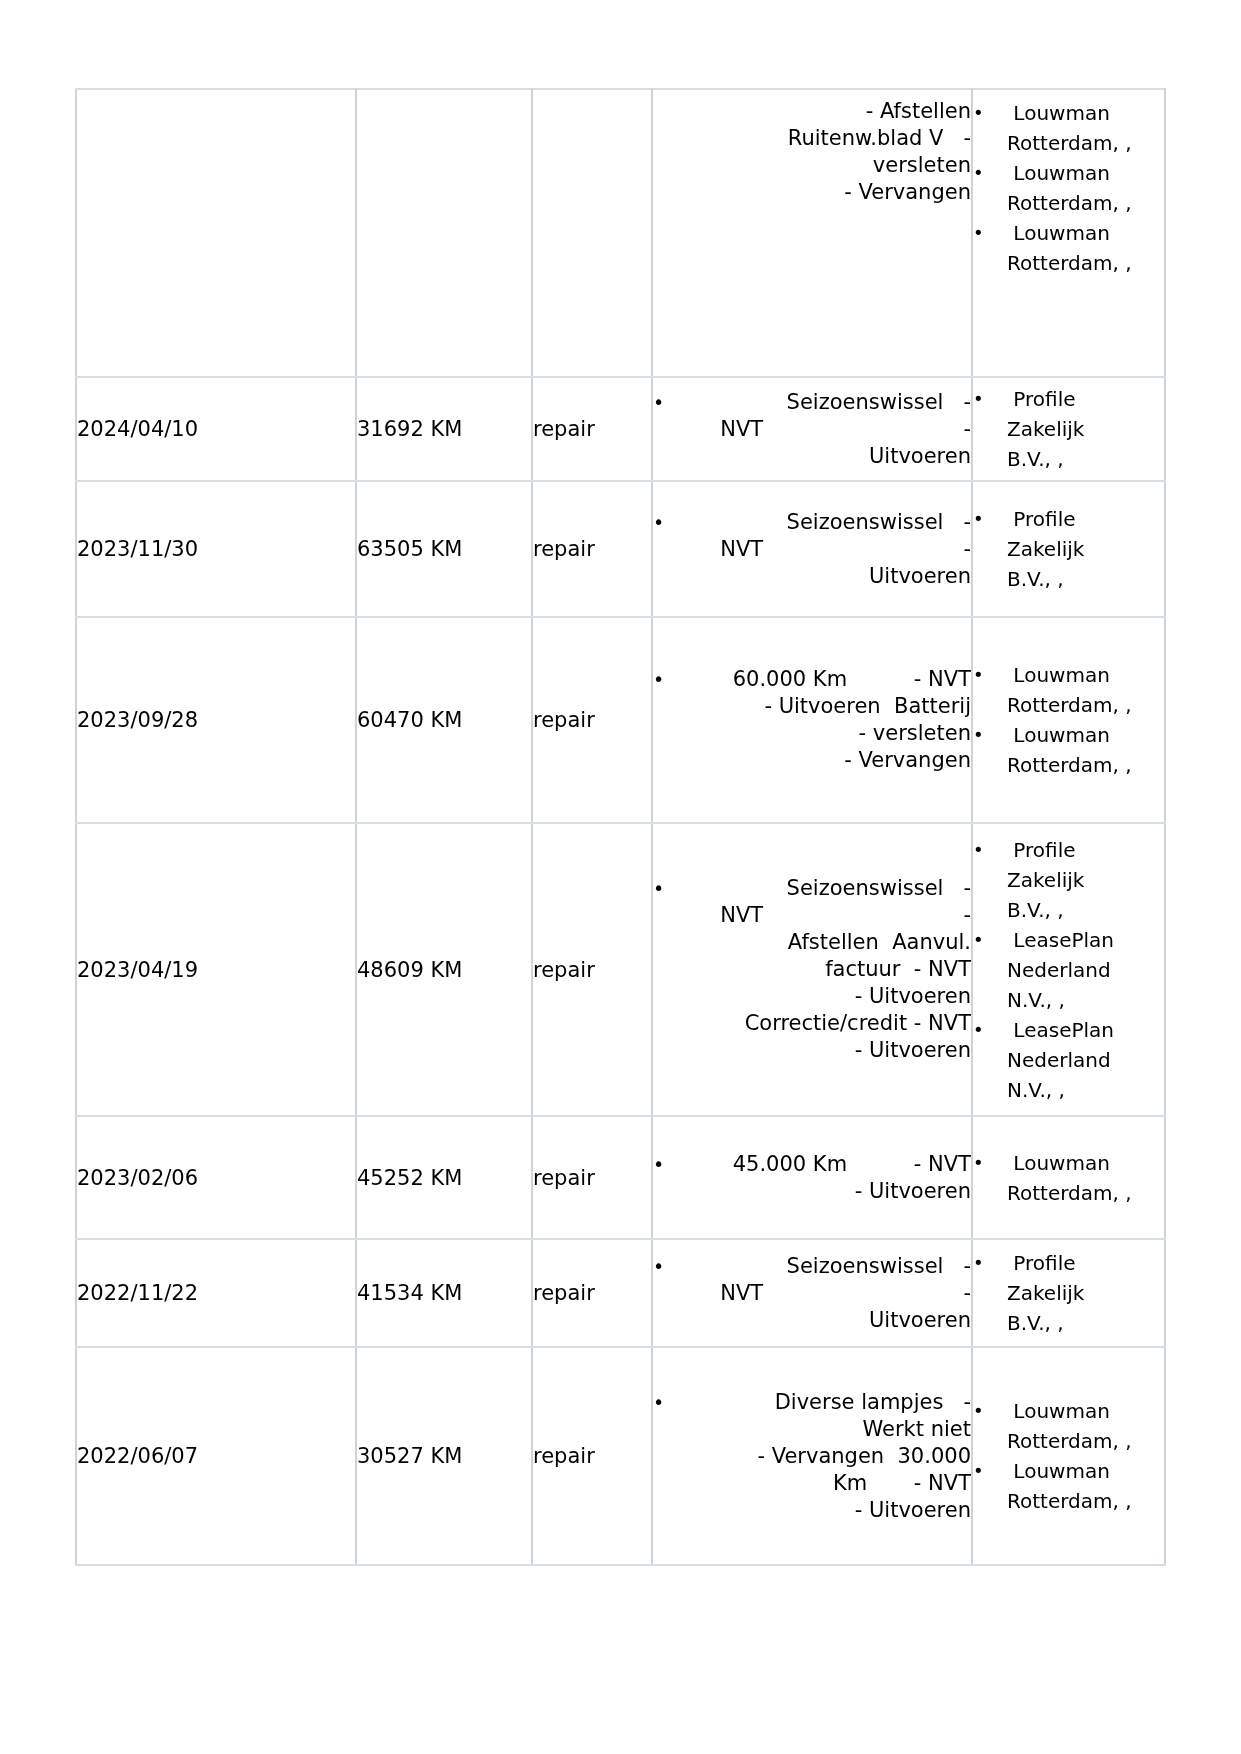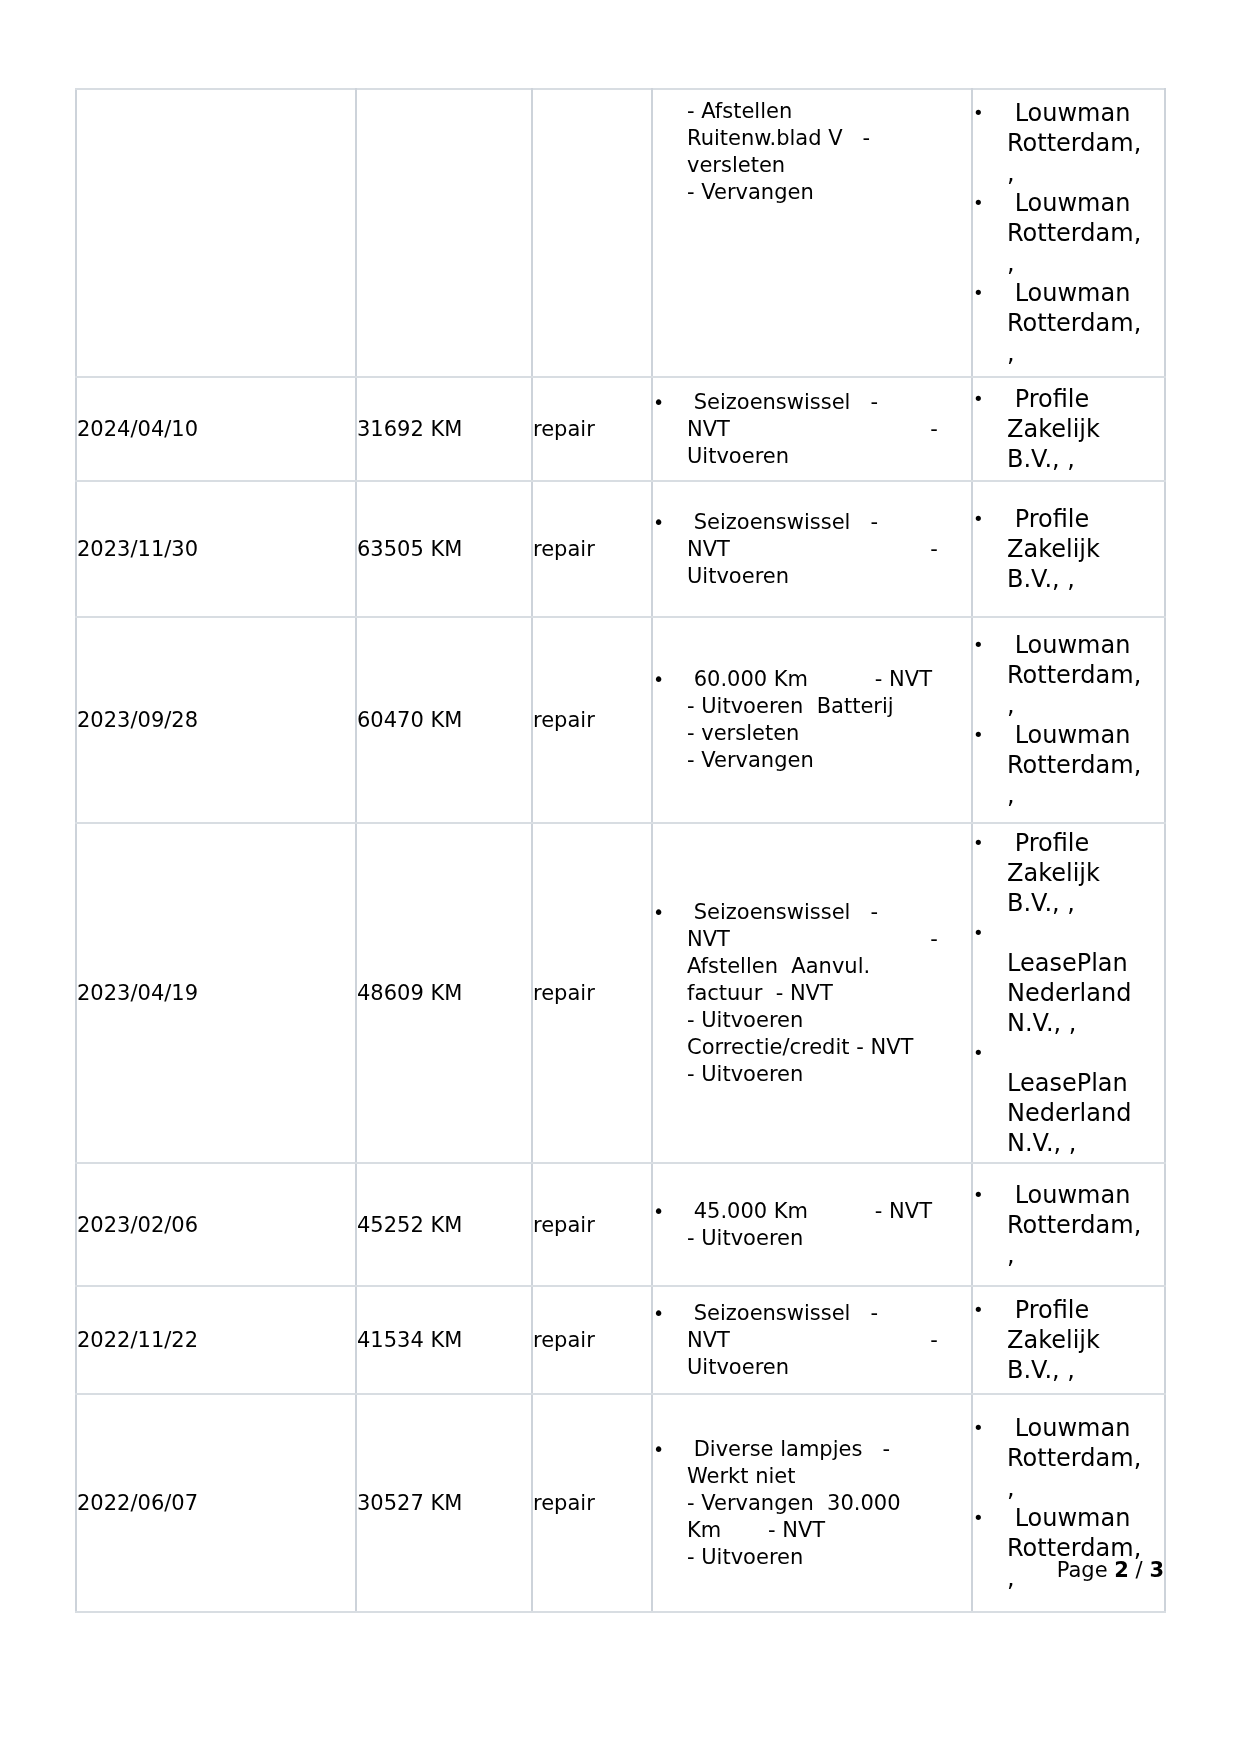--- a/index.html
+++ b/index.html
@@ -74,39 +74,40 @@
     width: 34px;
     font-size: 19px;
     line-height: 27px;
     text-align: left;
   }
   .ditem .lines { flex: 1 1 auto; min-width: 0; }
   .ditem .line {
     white-space: pre;
     font-size: 21px;
     line-height: 27px;
+    text-align: right;
   }
 
   .vitem {
     display: flex;
     align-items: flex-start;
   }
   .vitem .bullet {
     flex: 0 0 34px;
     width: 34px;
     font-size: 18px;
     line-height: 30px;
     text-align: left;
   }
   .vitem .vtext {
     flex: 0 0 125px;
     width: 125px;
     white-space: pre-wrap;
     word-break: normal;
-    font-size: 24px;
+    font-size: 20px;
     line-height: 30px;
   }
 
   .page-footer {
     position: absolute;
     left: 75px;
     top: 1558px;
     width: 1089px;
     text-align: right;
     font-size: 21px;
@@ -322,15 +323,14 @@
             </div>
             <div data-name="vendor-item" class="vitem">
               <span data-name="bullet-icon" class="bullet">•</span>
               <div data-name="vendor-name" class="vtext"> Louwman Rotterdam, ,</div>
             </div>
           </td>
         </tr>
       </tbody>
   </table>
 
-  <div class="page-footer" data-name="page-footer"><span data-name="page-label">Page</span> <b data-name="current-page-number">2</b> <span data-name="page-separator">/</span> <b data-name="total-page-number">3</b></div>
 
 </div>
 
 </body></html>

